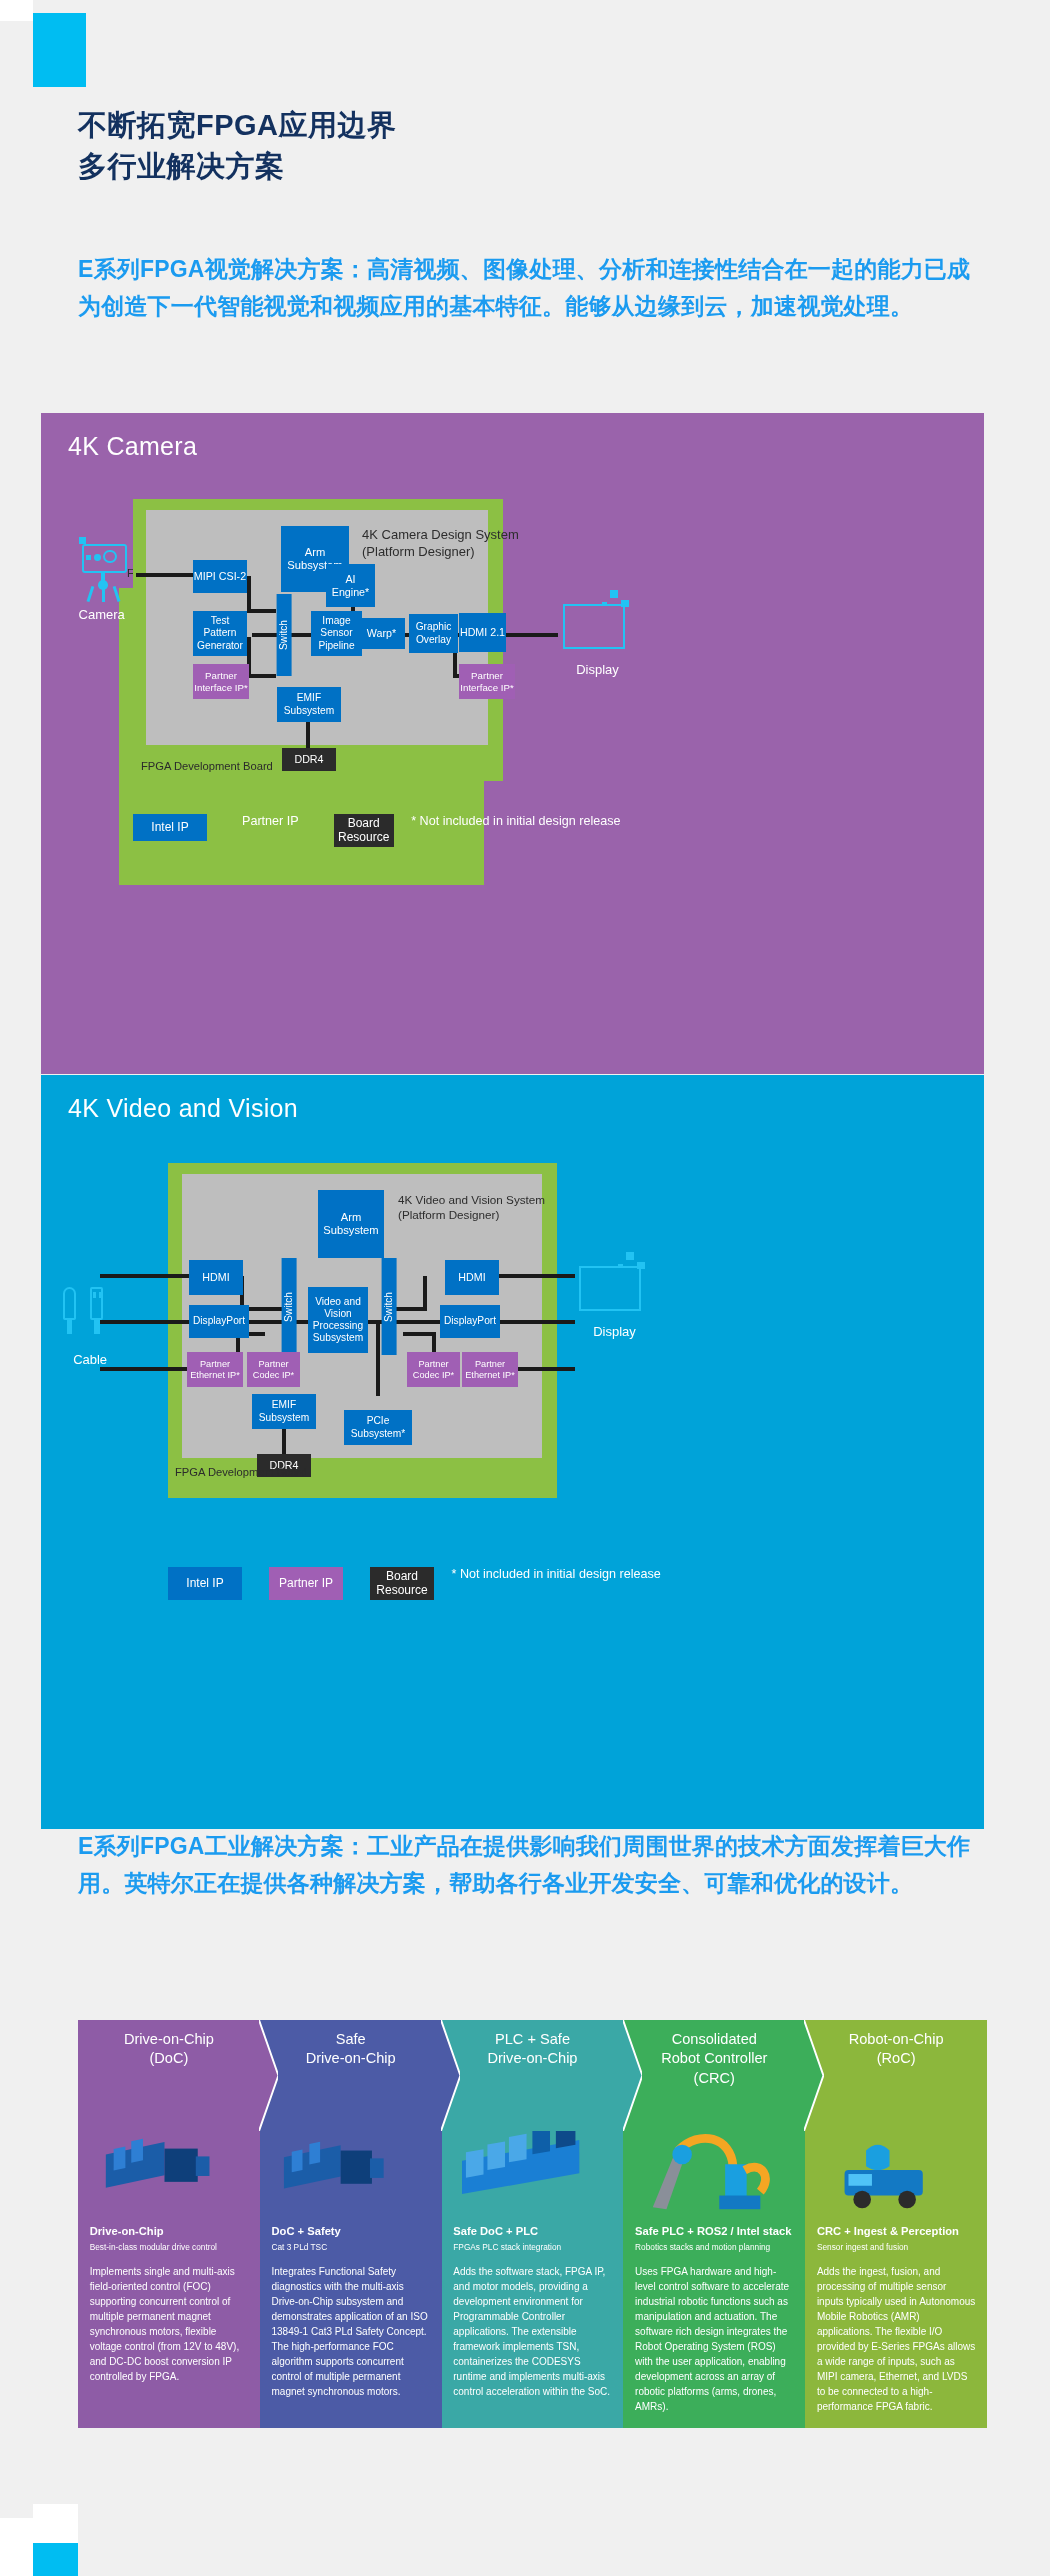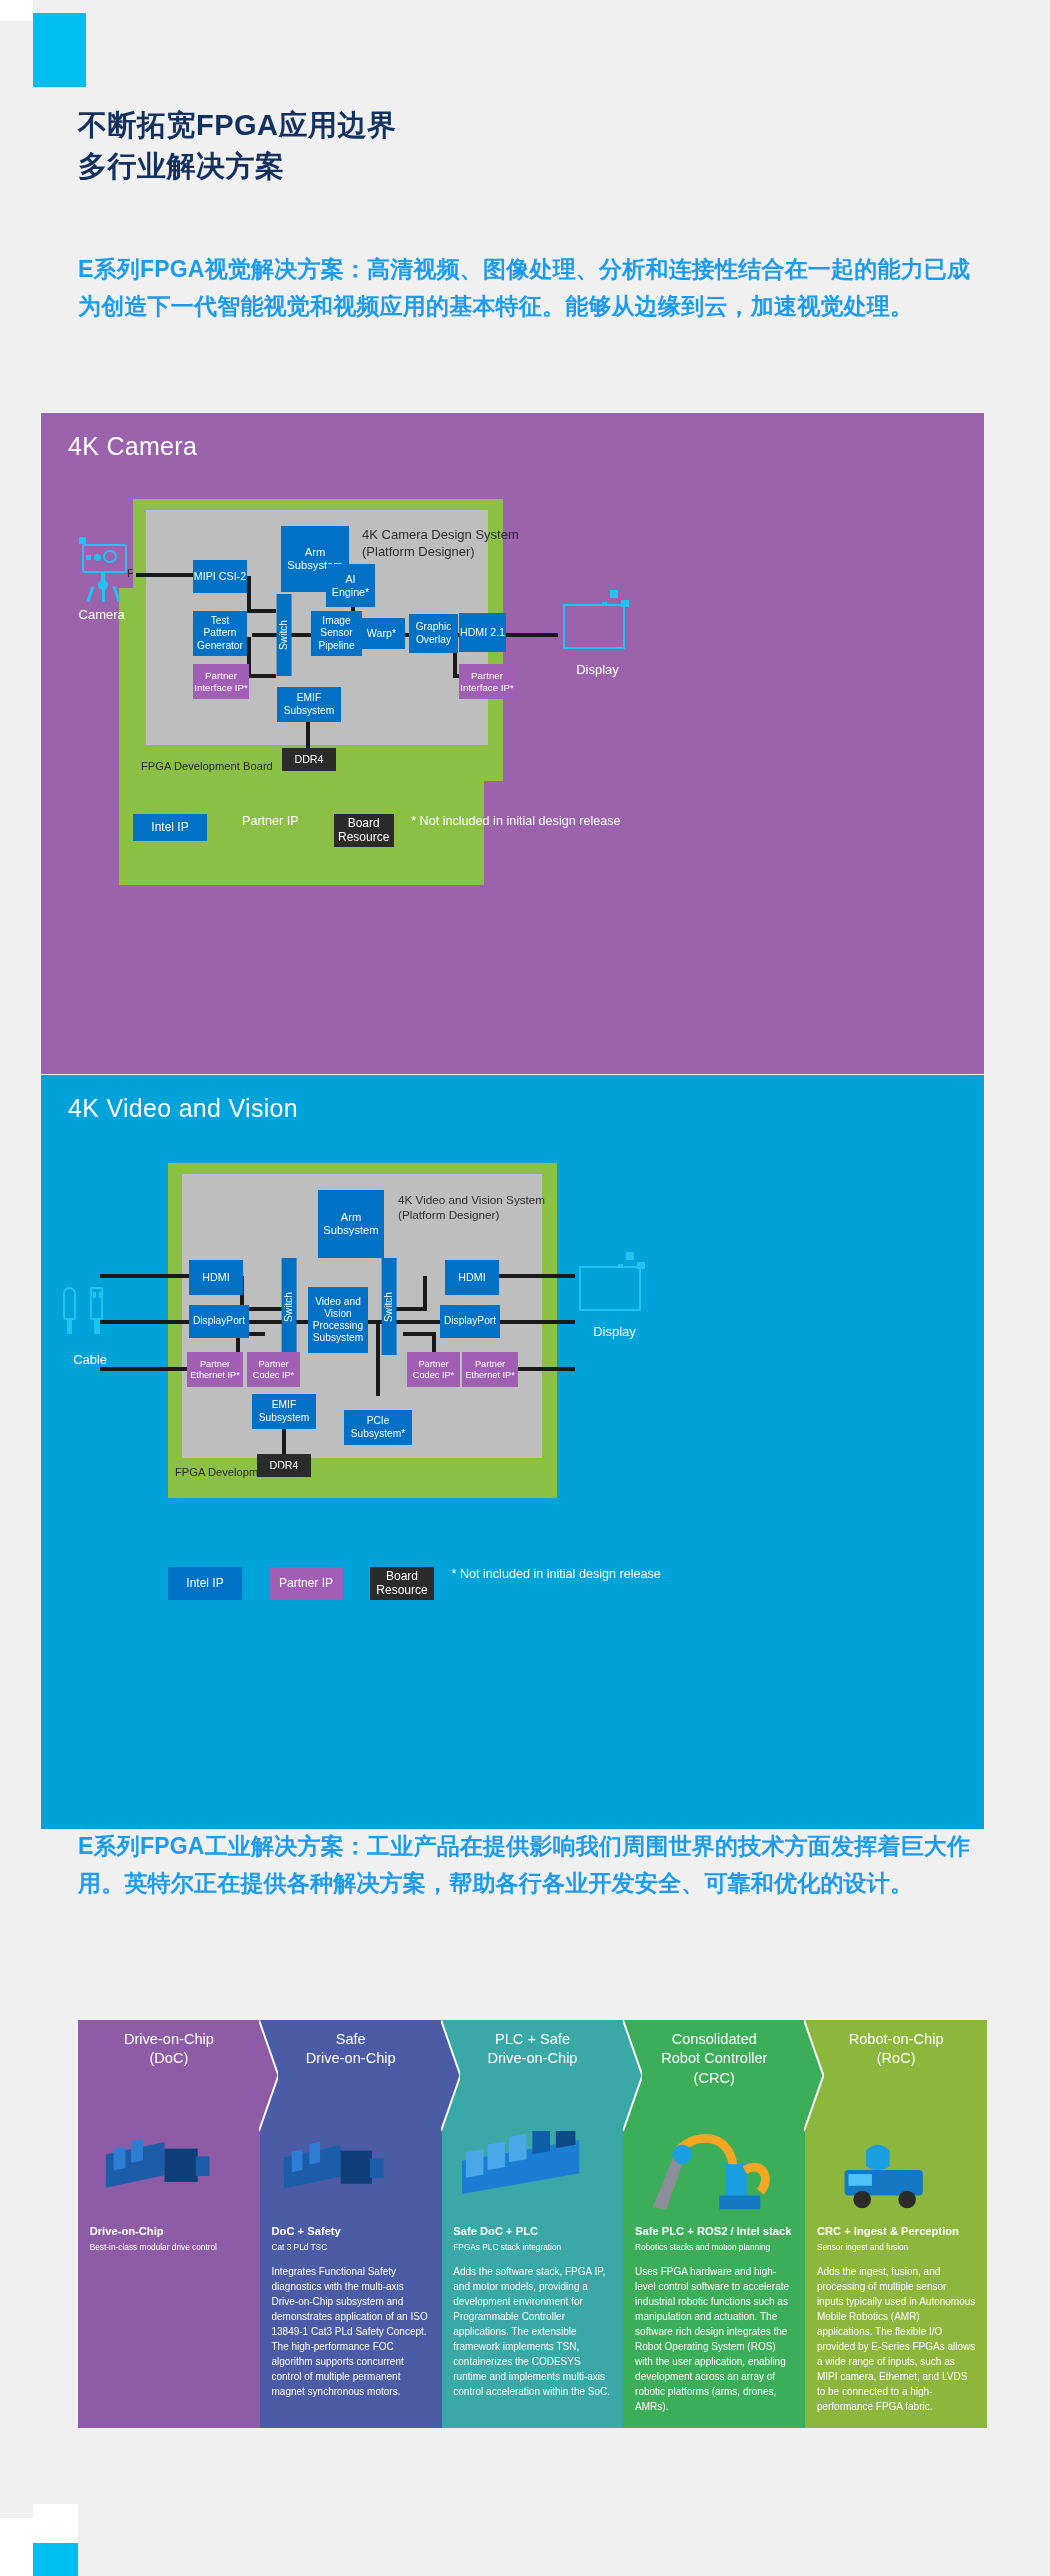--- a/index.html
+++ b/index.html
@@ -385,20 +385,21 @@
         <rect x="28" y="30" width="60" height="34" fill="#1b5da8" transform="skewY(-12)"></rect>
         <rect x="88" y="18" width="34" height="34" fill="#0e3f7a"></rect>
         <rect x="36" y="26" width="12" height="22" fill="#2e7fd4" transform="skewY(-12)"></rect>
         <rect x="54" y="22" width="12" height="22" fill="#2e7fd4" transform="skewY(-12)"></rect>
         <rect x="120" y="26" width="14" height="20" fill="#1b5da8"></rect>
       </svg>
     </div>
     <div class="card-body">
       <div class="card-t1">Drive-on-Chip</div>
       <div class="card-t2">Best-in-class modular drive control</div>
+      <div class="card-p">Implements single and multi-axis field-oriented control (FOC) supporting concurrent control of multiple permanent magnet synchronous motors, flexible voltage control (from 12V to 48V), and DC-DC boost conversion IP controlled by FPGA.</div>
     </div>
   </div>
 
   <div class="card" style="background:#4c5ba6;">
     <div class="card-head" style="background:#4c5ba6;">
       <span style="white-space:pre-line">Safe
 Drive-on-Chip</span>
       <svg class="chev" viewBox="0 0 20 114" preserveAspectRatio="none">
         <polygon points="0,0 20,57 0,114" fill="#4c5ba6"></polygon>
         <polyline points="0,0 20,57 0,114" fill="none" stroke="#ffffff" stroke-width="2"></polyline>

